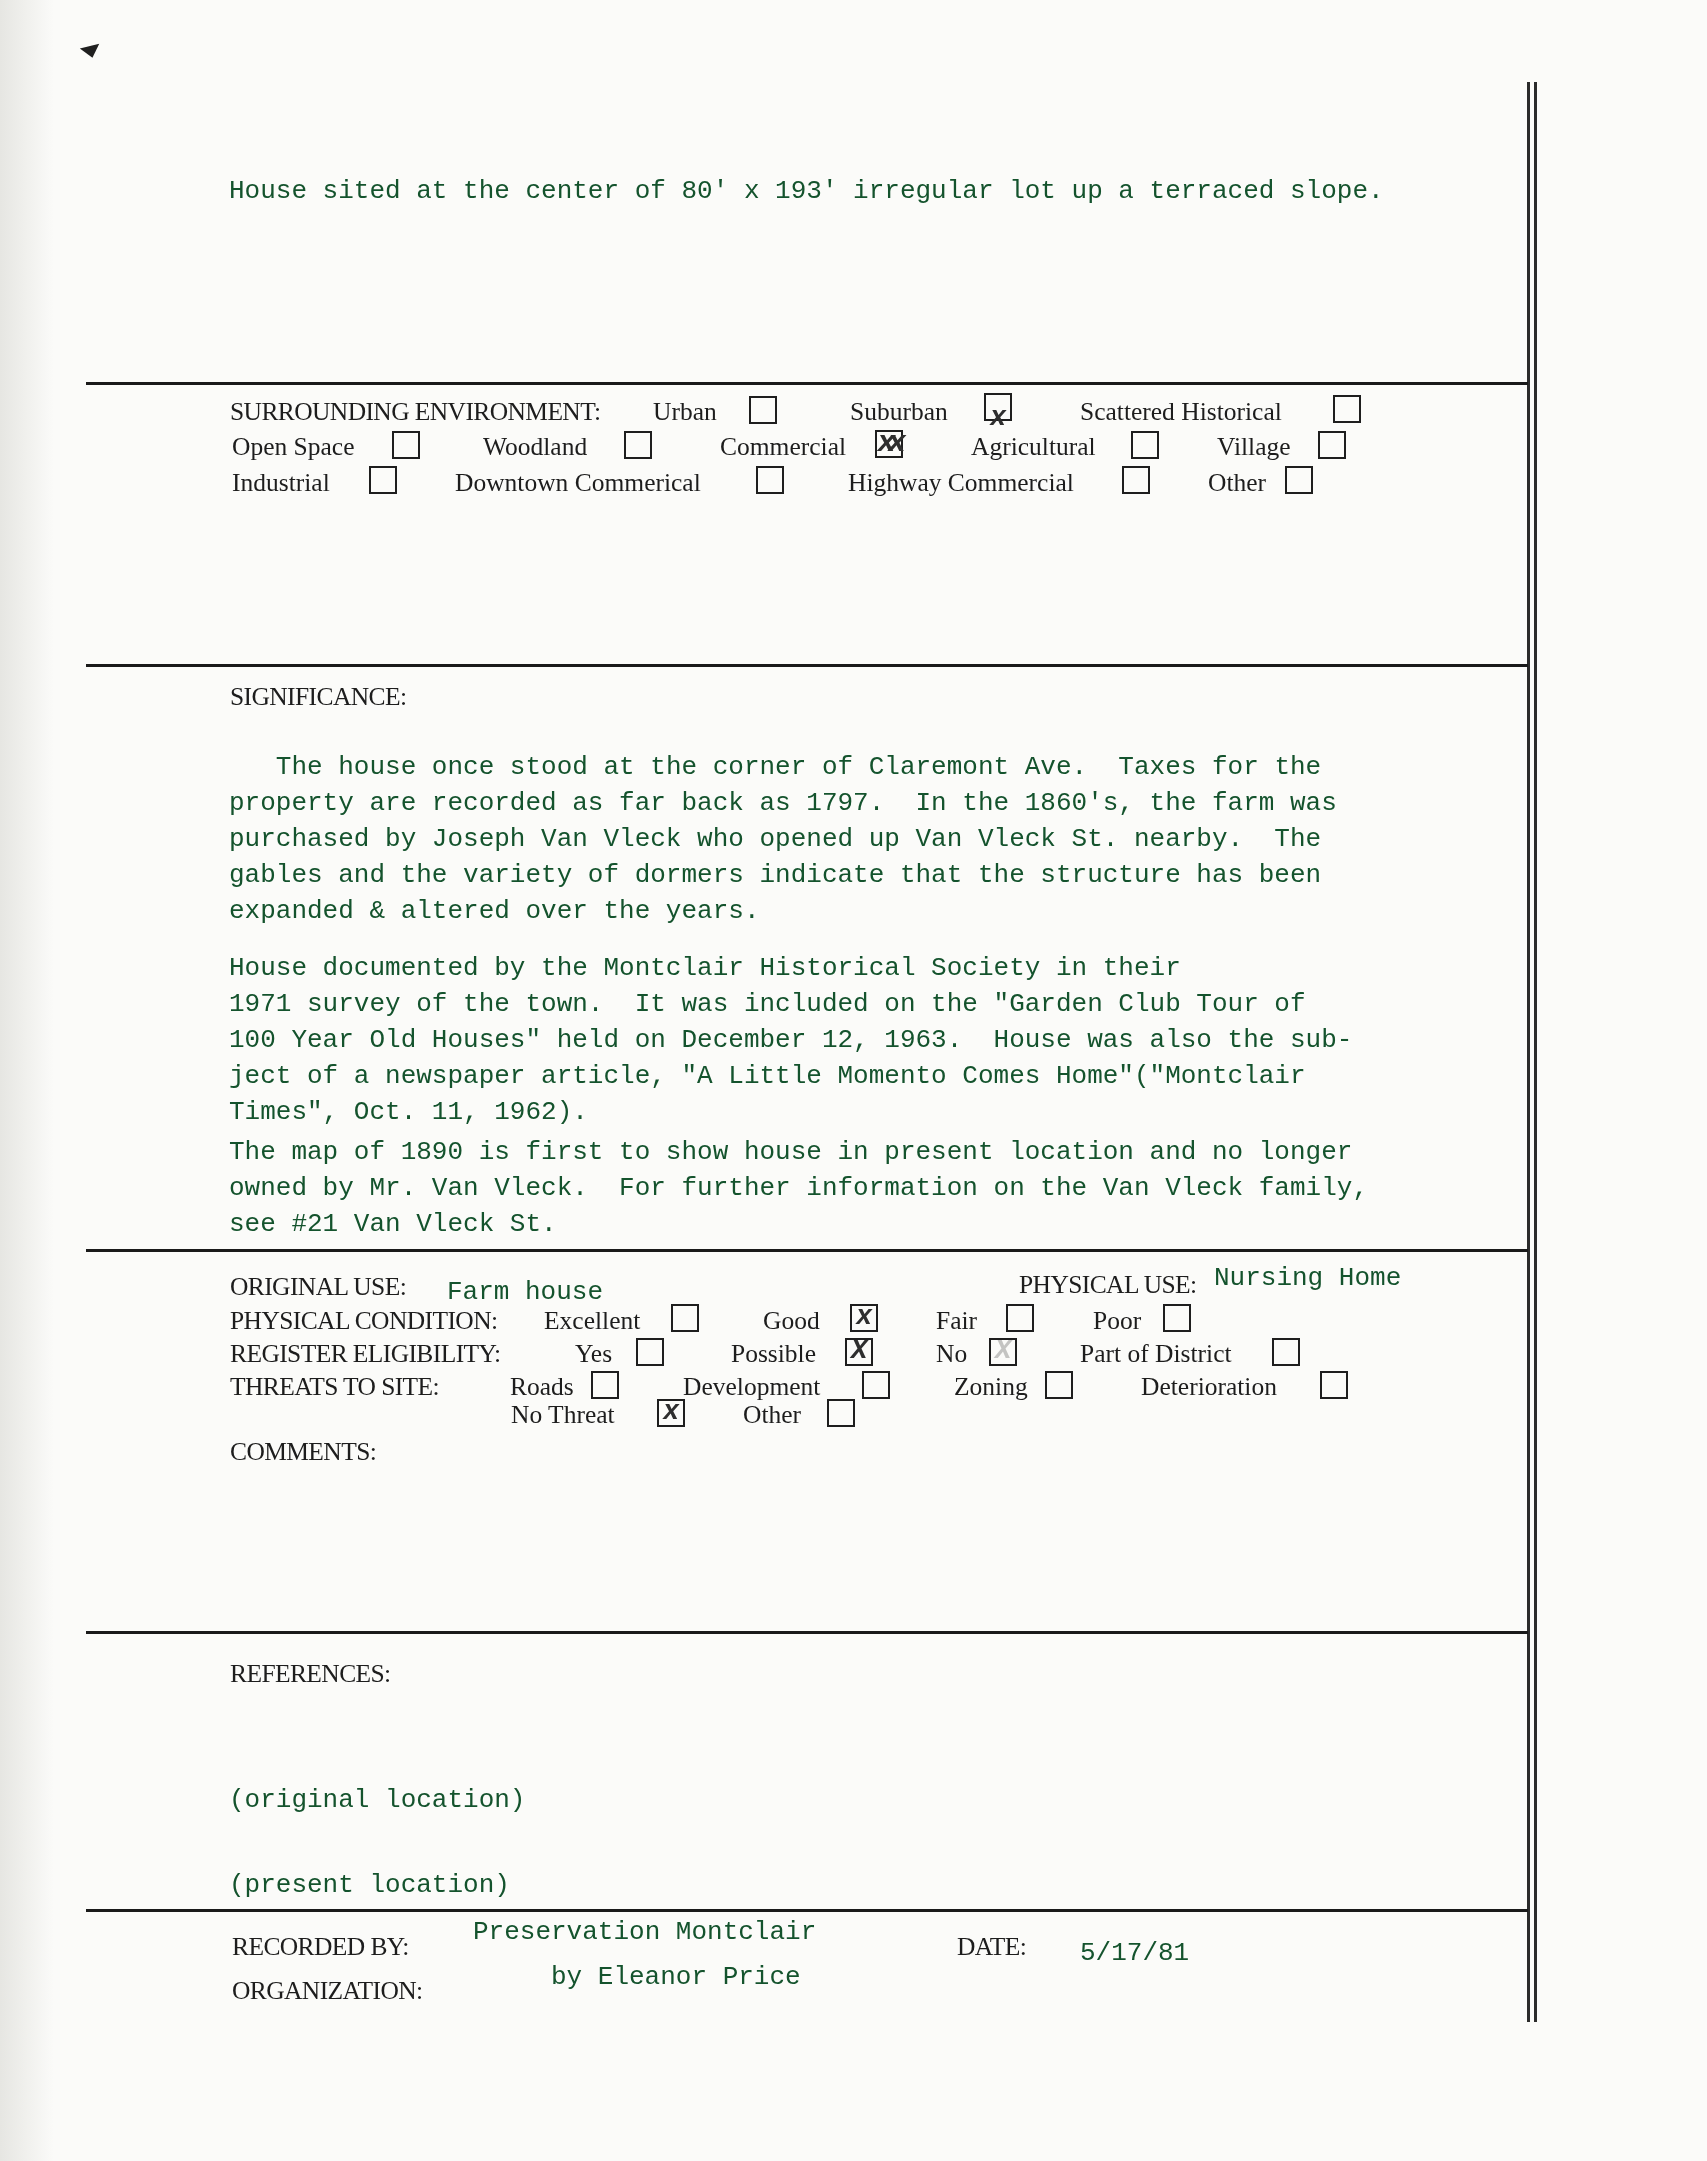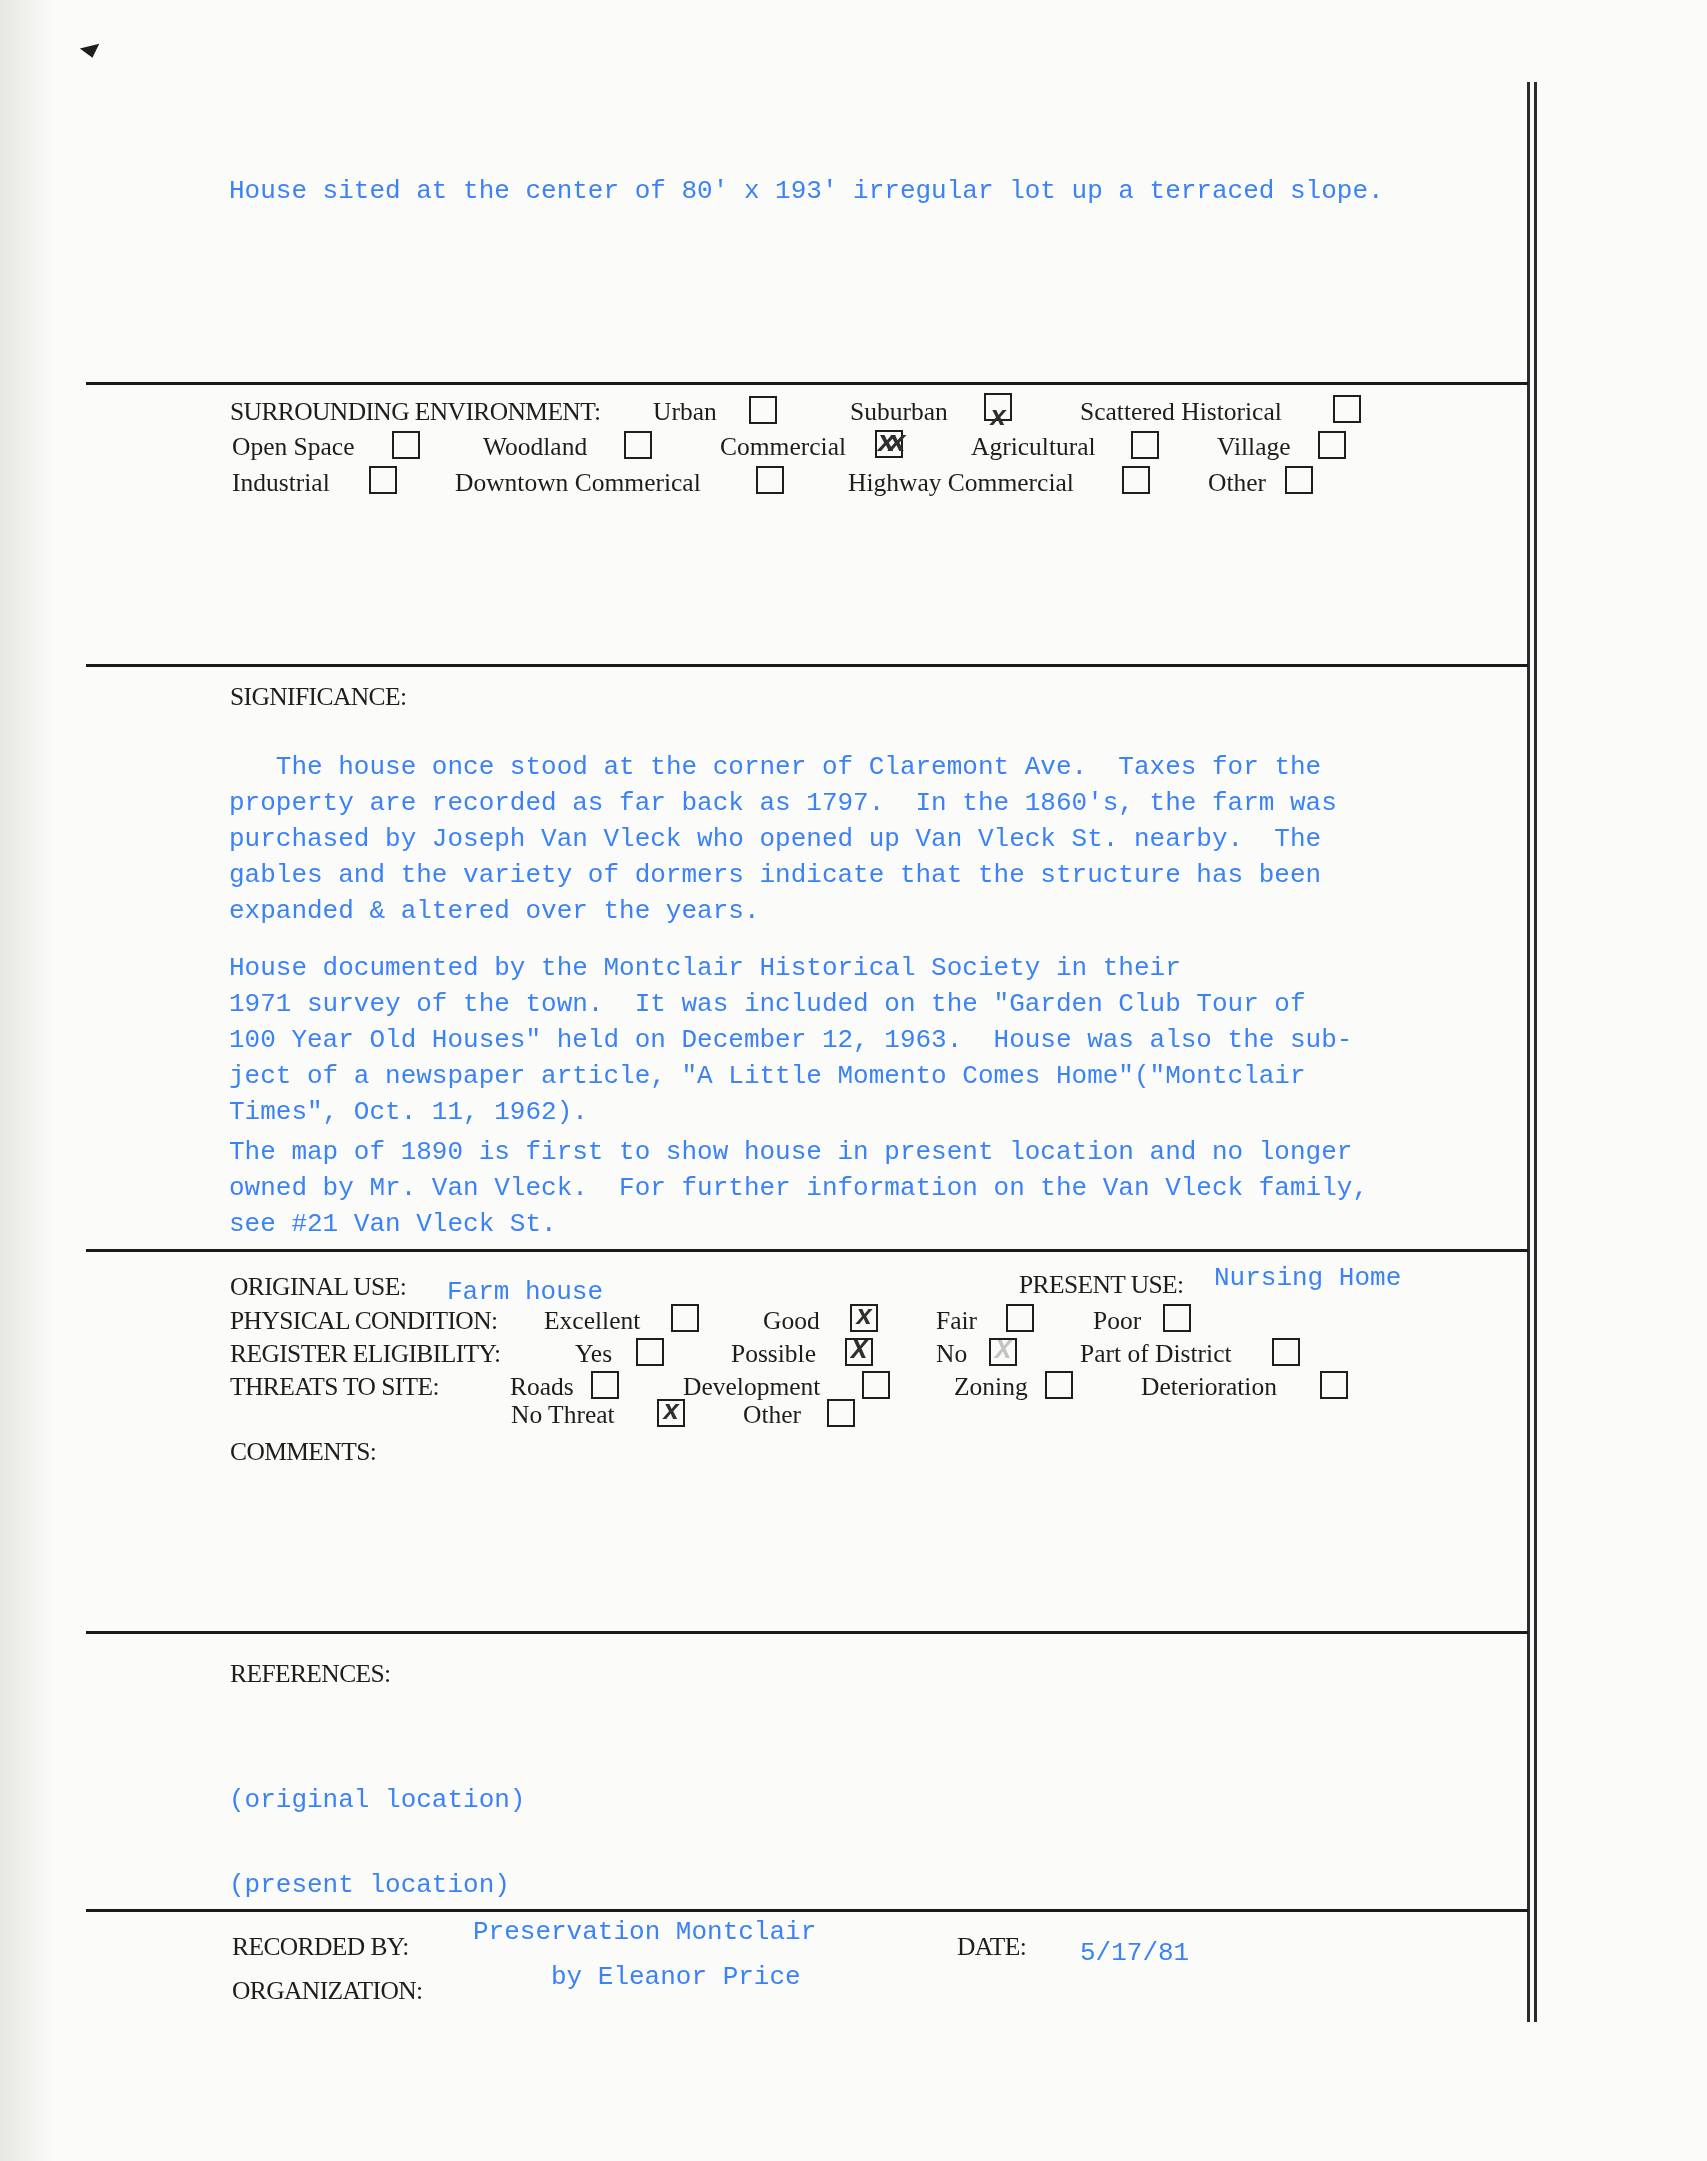--- a/index.html
+++ b/index.html
@@ -3,21 +3,21 @@
 <meta charset="utf-8">
 <style>
   html,body{margin:0;padding:0;background:#cfcfcd;}
   .page{position:relative;width:1708px;height:2161px;background:#fbfbf9;overflow:hidden;
         font-family:"Liberation Serif",serif;color:#1d1d1d;}
   .scan-edge{position:absolute;left:0;top:0;bottom:0;width:54px;
         background:linear-gradient(90deg,#e6e6e2,rgba(251,251,249,0));}
   .abs{position:absolute;white-space:nowrap;}
   .serif{font-family:"Liberation Serif",serif;font-size:25.5px;color:#1d1d1d;}
   .h{font-size:25.5px;letter-spacing:-0.6px;}
-  .mono{font-family:"Liberation Mono","DejaVu Sans Mono",monospace;font-size:26px;color:#3b82f6;}
+  .mono{font-family:"Liberation Mono","DejaVu Sans Mono",monospace;font-size:26px;color:#14532d;}
   .para{white-space:pre-wrap;line-height:36px;width:1201px;}
   .hr{position:absolute;left:86px;width:1442px;height:3.2px;background:#1a1a1a;}
   .vline{position:absolute;top:82px;height:1940px;width:2.6px;background:#2b2b2b;}
   .tri{position:absolute;left:81px;top:46px;width:0;height:0;
        border-left:10.2px solid transparent;border-right:10.2px solid transparent;
        border-top:12px solid #1f1f1f;transform:rotate(-14deg);}
   .cbox{position:absolute;width:23.6px;height:23.6px;border:2.6px solid #1e1e1e;background:transparent;}
   .cmark{position:absolute;left:-1.3px;top:-3.2px;width:27px;text-align:center;
          font-family:"Liberation Mono","DejaVu Sans Mono",monospace;
          font-size:27px;line-height:29px;font-weight:700;color:#2e2e2e;}
@@ -107,21 +107,21 @@
 1971 survey of the town.  It was included on the "Garden Club Tour of
 100 Year Old Houses" held on December 12, 1963.  House was also the sub-
 ject of a newspaper article, "A Little Momento Comes Home"("Montclair
 Times", Oct. 11, 1962).</div>
   <div class="abs mono para" style="left:229px;top:1134px">The map of 1890 is first to show house in present location and no longer
 owned by Mr. Van Vleck.  For further information on the Van Vleck family,
 see #21 Van Vleck St.</div>
 
   <span class="abs serif h" style="left:230px;top:1272px">ORIGINAL USE:</span>
   <span class="abs mono" style="left:447px;top:1277px">Farm house</span>
-  <span class="abs serif h" style="left:1019px;top:1270px">PRESENT USE:</span>
+  <span class="abs serif h" style="left:1019px;top:1270px">PHYSICAL USE:</span>
   <span class="abs mono" style="left:1214px;top:1263px">Nursing Home</span>
 
   <span class="abs serif h" style="left:230px;top:1306px">PHYSICAL CONDITION:</span>
   <span class="abs serif" style="left:544px;top:1306px">Excellent</span>
   <span class="cbox" style="left:671px;top:1304px">
       <i class="cmark"></i>
     </span>
   <span class="abs serif" style="left:763px;top:1306px">Good</span>
   <span class="cbox" style="left:850px;top:1304px">
       <i class="cmark">x</i>

